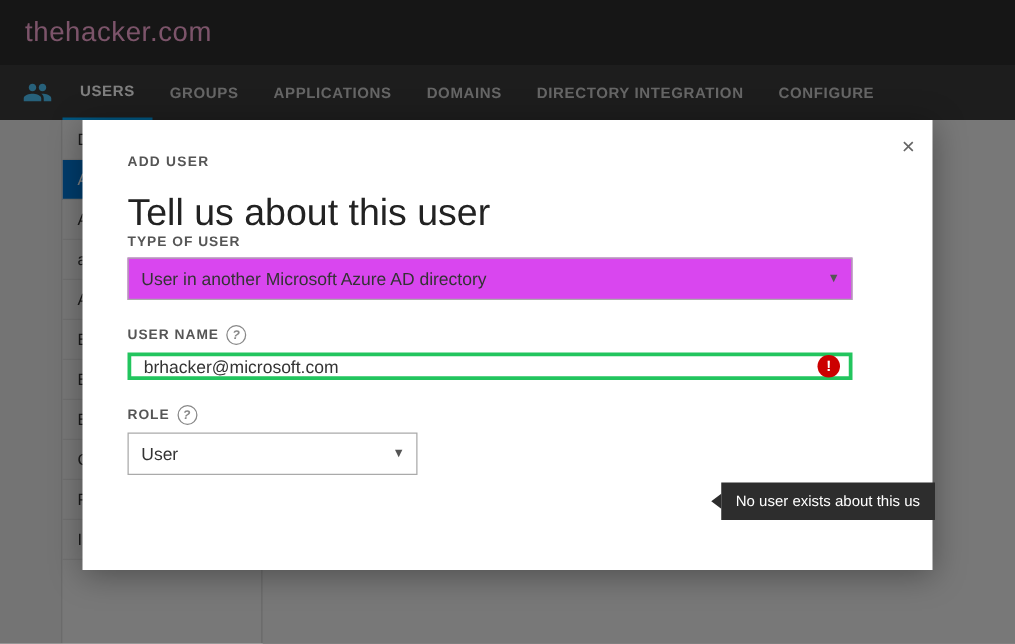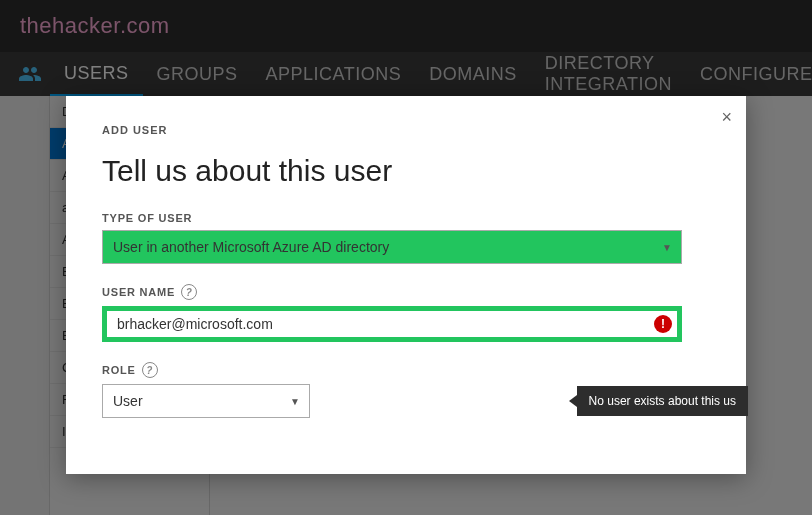--- a/index.html
+++ b/index.html
@@ -40,22 +40,22 @@
       align-items: center;
       padding: 0 8px;
       color: #00aaff;
     }
     .nav-icon svg {
       width: 24px;
       height: 24px;
     }
     .nav-item {
       color: #cccccc;
-      font-size: 18px;
-      font-weight: 400;
+      font-size: 12px;
+      font-weight: 700;
       padding: 0 14px;
       display: flex;
       align-items: center;
       cursor: pointer;
       letter-spacing: 0.5px;
       text-transform: uppercase;
     }
     .nav-item.active {
       color: #ffffff;
       border-bottom: 2px solid #00aaff;
@@ -134,21 +134,20 @@
       color: #555;
       letter-spacing: 1px;
       margin-bottom: 18px;
       font-weight: 600;
     }
 
     .modal-title {
       font-size: 30px;
       font-weight: 300;
       color: #222;
-      margin-bottom: 24px;
     }
 
     .form-group {
       margin-bottom: 20px;
     }
 
     .form-label {
       font-size: 11px;
       text-transform: uppercase;
       color: #555;
@@ -176,42 +175,42 @@
     }
 
     .select-wrapper {
       position: relative;
       width: 580px;
     }
     .select-wrapper select {
       width: 100%;
       height: 34px;
       border: 1px solid #aaa;
-      background: #22c55e;
+      background: #d946ef;
       padding: 0 10px;
       font-size: 14px;
       color: #333;
       appearance: none;
       -webkit-appearance: none;
       cursor: pointer;
     }
     .select-wrapper::after {
       content: '▼';
       position: absolute;
       right: 10px;
       top: 50%;
       transform: translateY(-50%);
       font-size: 10px;
       color: #555;
       pointer-events: none;
     }
 
     .select-wrapper-small {
       position: relative;
-      width: 208px;
+      width: 232px;
     }
     .select-wrapper-small select {
       width: 100%;
       height: 34px;
       border: 1px solid #aaa;
       background: #fff;
       padding: 0 10px;
       font-size: 14px;
       color: #333;
       appearance: none;
@@ -228,22 +227,22 @@
       color: #555;
       pointer-events: none;
     }
 
     .input-wrapper {
       position: relative;
       width: 580px;
     }
     .input-wrapper input {
       width: 100%;
-      height: 36px;
-      border: 5px solid #22c55e;
+      height: 22px;
+      border: 3px solid #22c55e;
       background: #fff;
       padding: 0 38px 0 10px;
       font-size: 14px;
       color: #333;
     }
     .input-error-icon {
       position: absolute;
       right: 10px;
       top: 50%;
       transform: translateY(-50%);

